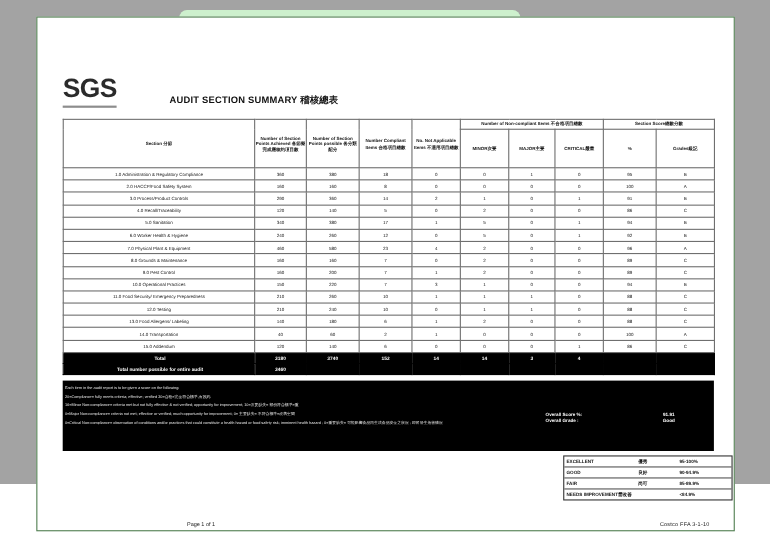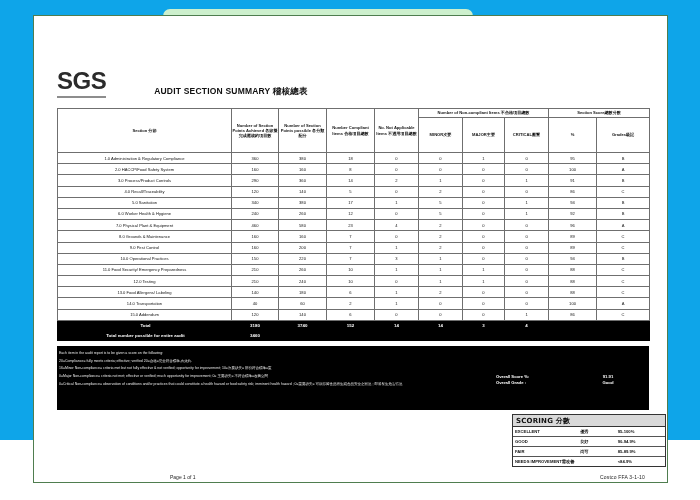--- a/index.html
+++ b/index.html
@@ -1,21 +1,21 @@
 <!DOCTYPE html>
 <html><head>
 <meta charset="utf-8">
 <style>
   html,body{margin:0;padding:0;}
   body{
     width:700px;height:500px;overflow:hidden;background:#ffffff;
     font-family:"Liberation Sans","DejaVu Sans",sans-serif;
     -webkit-font-smoothing:none;
   }
-  .slide{position:relative;width:700px;height:440px;background:#0ea5e9;}
+  .slide{position:relative;width:700px;height:440px;background:#a3a3a3;}
   .frame{
     position:absolute;left:33px;top:15px;width:635px;height:468px;
     border:1.5px solid #4f7d4f;box-sizing:border-box;background:#fff;
   }
   
   .title-banner{
     position:absolute;left:163px;top:9px;width:310px;height:33px;
     background:#cdf0cd;border-radius:7px;
     display:flex;align-items:center;justify-content:center;
   }
@@ -380,21 +380,20 @@
           <span class="oval">91.91</span>
         </div>
         <div class="orow">
           <span class="olab">Overall Grade :</span>
           <span class="oval">Good</span>
         </div>
       </div>
     </div>
 
     <div class="scoring">
-      <div class="sc-title">SCORING 分數</div>
       <div id="sc-rows">
           <div class="sc-row">
             <span class="sc-en">EXCELLENT</span>
             <span class="sc-cn">優秀</span>
             <span class="sc-rg">95-100%</span>
           </div>
           <div class="sc-row">
             <span class="sc-en">GOOD</span>
             <span class="sc-cn">良好</span>
             <span class="sc-rg">90-94.9%</span>

